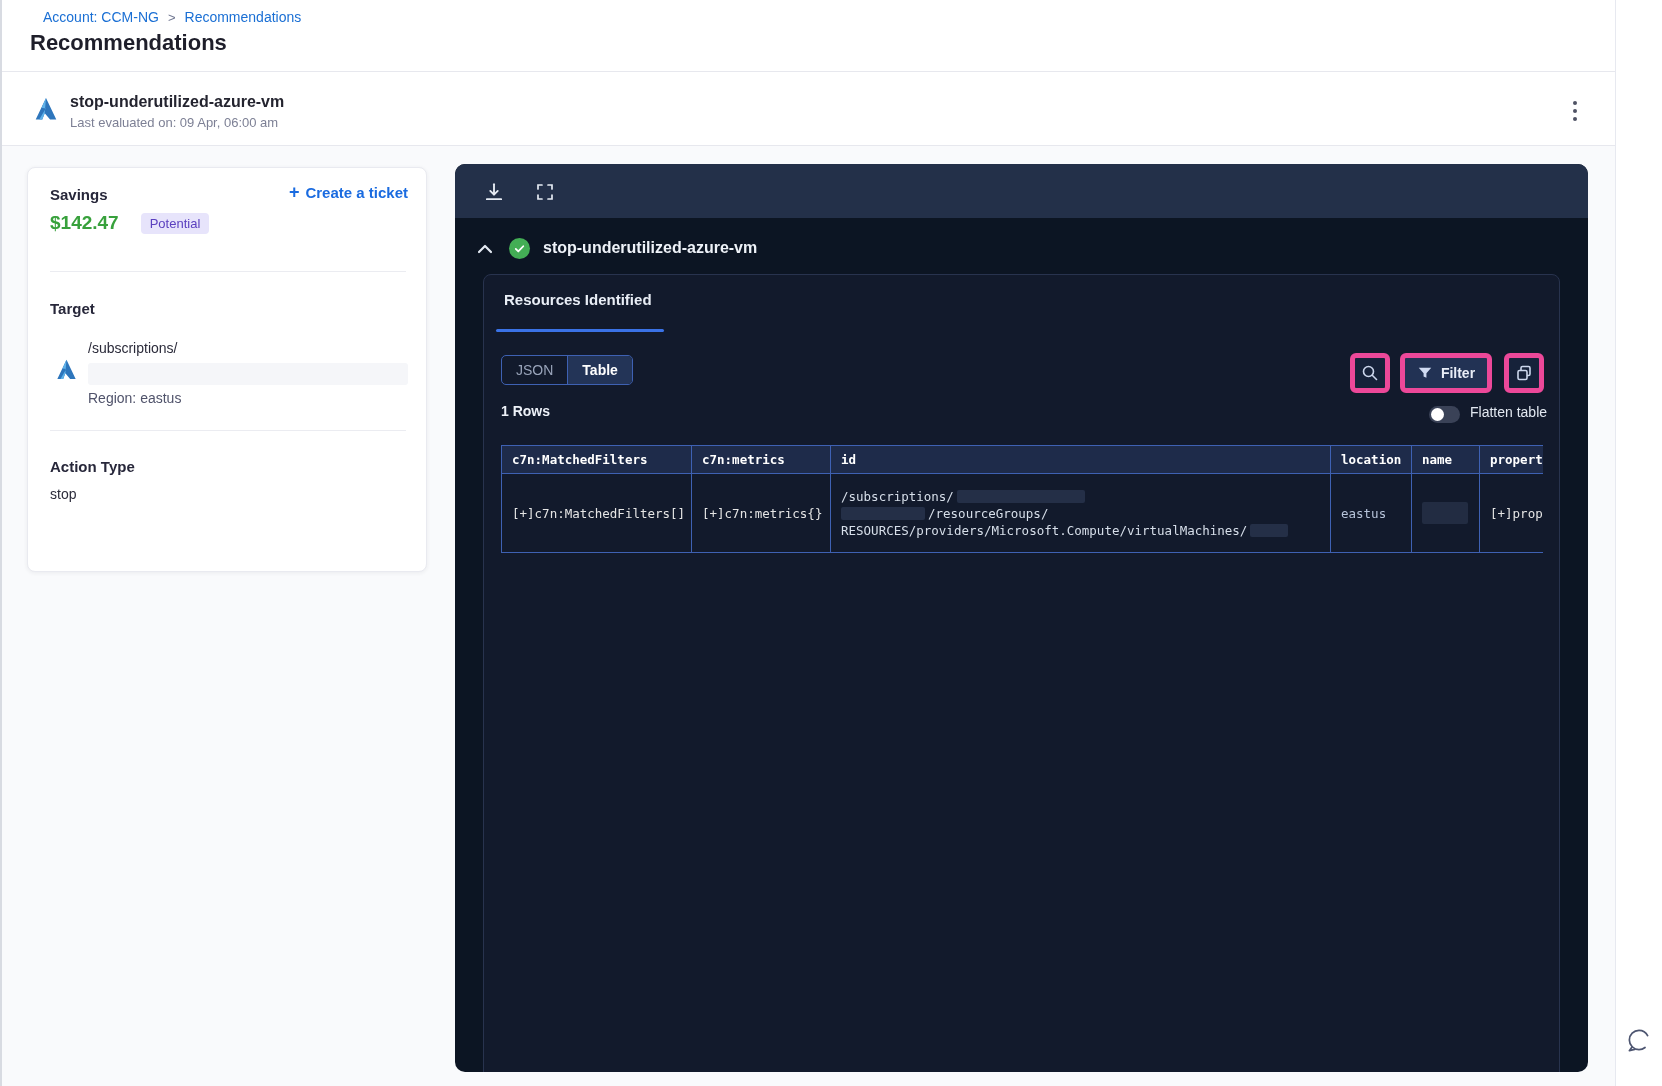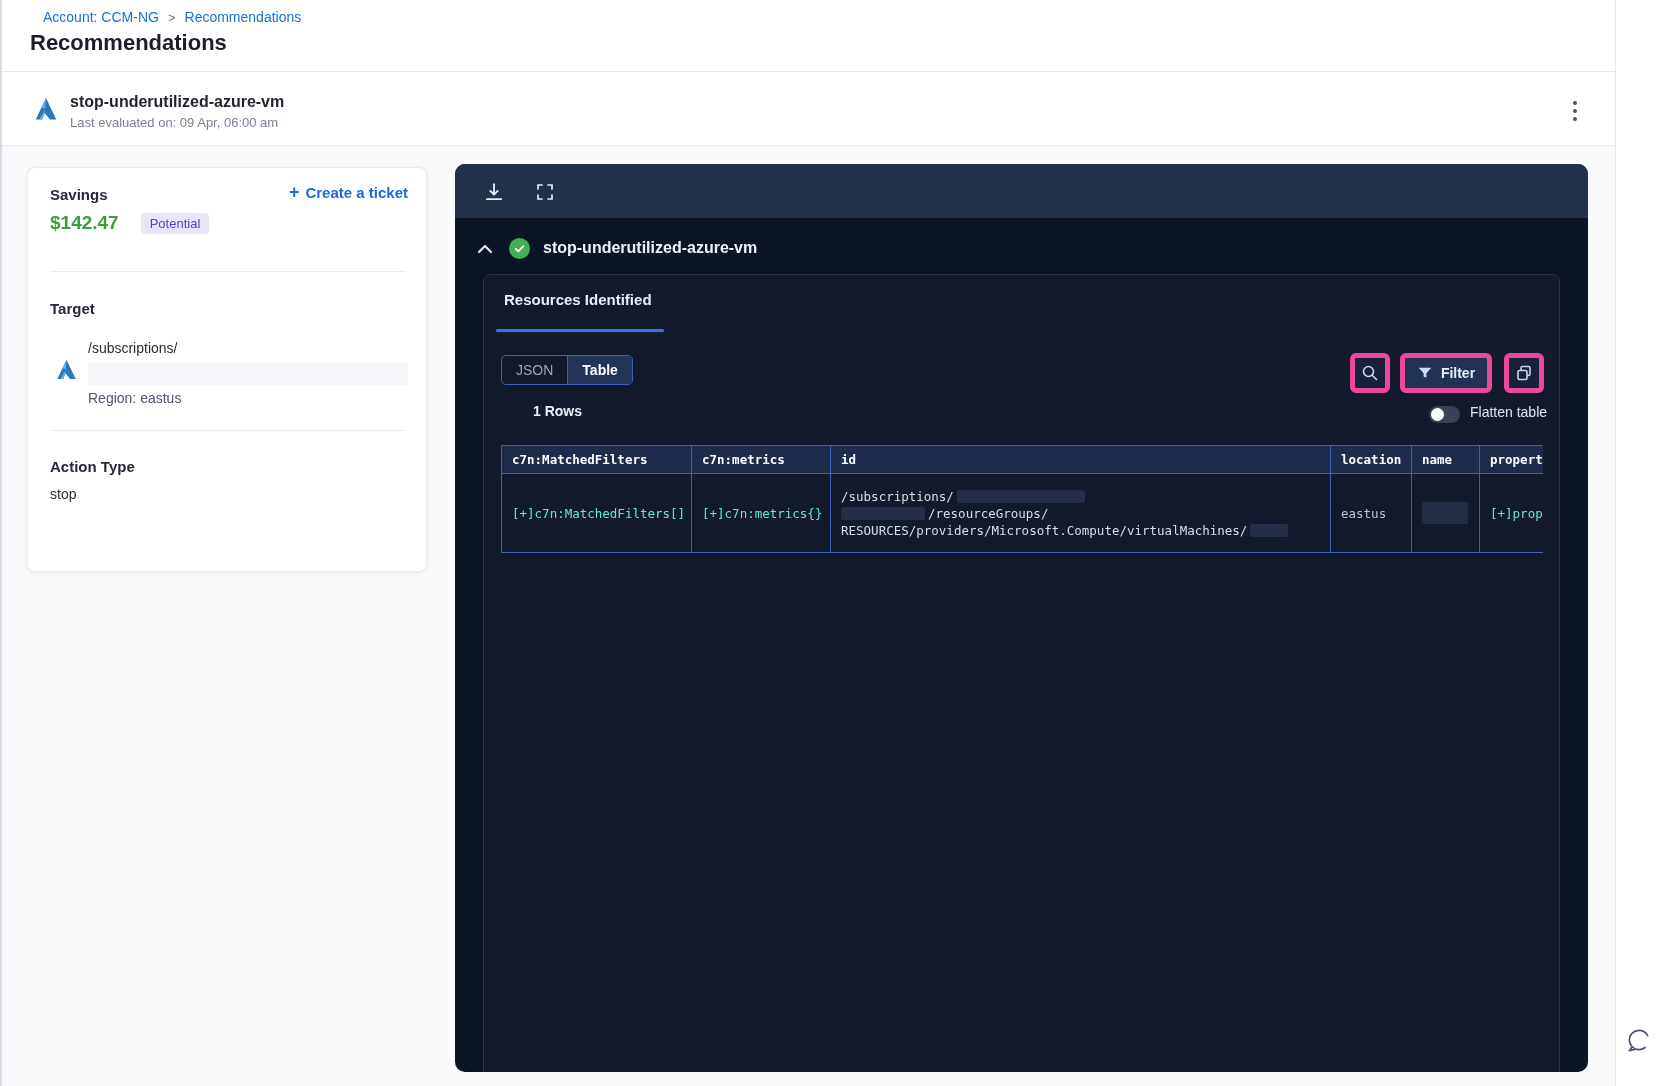--- a/index.html
+++ b/index.html
@@ -62,32 +62,32 @@
   .seg { position:absolute; left:17px; top:80px; height:30px; display:flex; border:1px solid #3e61b3; border-radius:5px; overflow:hidden; }
   .seg button { border:none; background:transparent; color:#99a4ba; font-size:14px; padding:0 14px; cursor:pointer; font-family:"Liberation Sans", sans-serif; }
   .seg .seg-sep { width:1px; background:#3e61b3; }
   .seg .active { background:#233457; color:#ffffff; font-weight:600; }
 
   .icon-btn { position:absolute; top:78px; width:40px; height:40px; background:#16223a; border:5px solid #ec4899; border-radius:6px; display:flex; align-items:center; justify-content:center; cursor:pointer; }
   .btn-search { left:866px; }
   .btn-filter { left:916px; width:92px; background:#223254; gap:8px; font-size:14px; font-weight:600; color:#e8edf7; font-family:"Liberation Sans", sans-serif; }
   .btn-copy  { left:1020px; }
 
-  .rows-count { position:absolute; left:17px; top:128px; font-size:14px; font-weight:700; color:#edf1f8;margin-left:32px; }
+  .rows-count { position:absolute; left:17px; top:128px; font-size:14px; font-weight:700; color:#edf1f8; }
   .flatten-toggle { position:absolute; left:945px; top:131px; width:31px; height:17px; border-radius:9px; background:#3a4257; border:none; cursor:pointer; padding:0; }
   .flatten-toggle .knob { position:absolute; left:2px; top:2px; width:13px; height:13px; border-radius:50%; background:#ffffff; }
   .flatten-label { position:absolute; left:986px; top:129px; font-size:14px; color:#e2e8f1; }
 
   .table-wrap { position:absolute; left:17px; top:170px; width:1042px; height:108px; overflow:hidden; }
   table.res { border-collapse:collapse; table-layout:fixed; width:1100px; font-family:"DejaVu Sans Mono", "Liberation Mono", monospace; font-size:12.5px; }
   table.res th, table.res td { border:1px solid #3e61b3; overflow:hidden; white-space:nowrap; }
   table.res th { background:#1e2b4a; color:#ffffff; font-weight:700; text-align:left; height:28px; padding:0 4px 0 10px; cursor:pointer; }
   table.res td { height:79px; padding:6px 4px 6px 10px; color:#b7c4da; vertical-align:middle; background:#121a2c; }
   .c-mf { width:190px; } .c-me { width:139px; } .c-id { width:500px; } .c-lo { width:81px; } .c-na { width:68px; } .c-pr { width:122px; }
-  .cell-expand { color:#5eead4; cursor:pointer; }
+  .cell-expand { color:#e5e5e5; cursor:pointer; }
   .id-line { line-height:17px; color:#d7dfea; display:flex; align-items:center; }
   .redact-dark { display:inline-block; background:#242f47; border-radius:2px; height:13px; }
   .plain-cell { color:#d7dfea; }
   .name-redact { width:46px; height:22px; background:#222c42; border-radius:2px; }
 
   .chat-fab { position:absolute; left:1624px; top:1026px; width:30px; height:30px; background:none; border:none; cursor:pointer; padding:0; }
 
   svg { display:block; }
 </style>
 </head>

